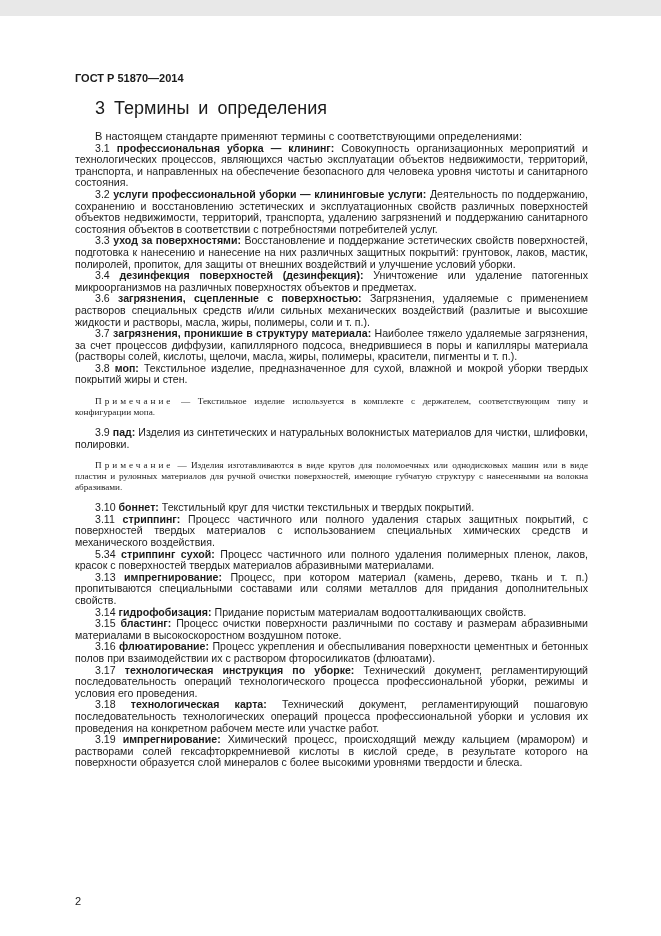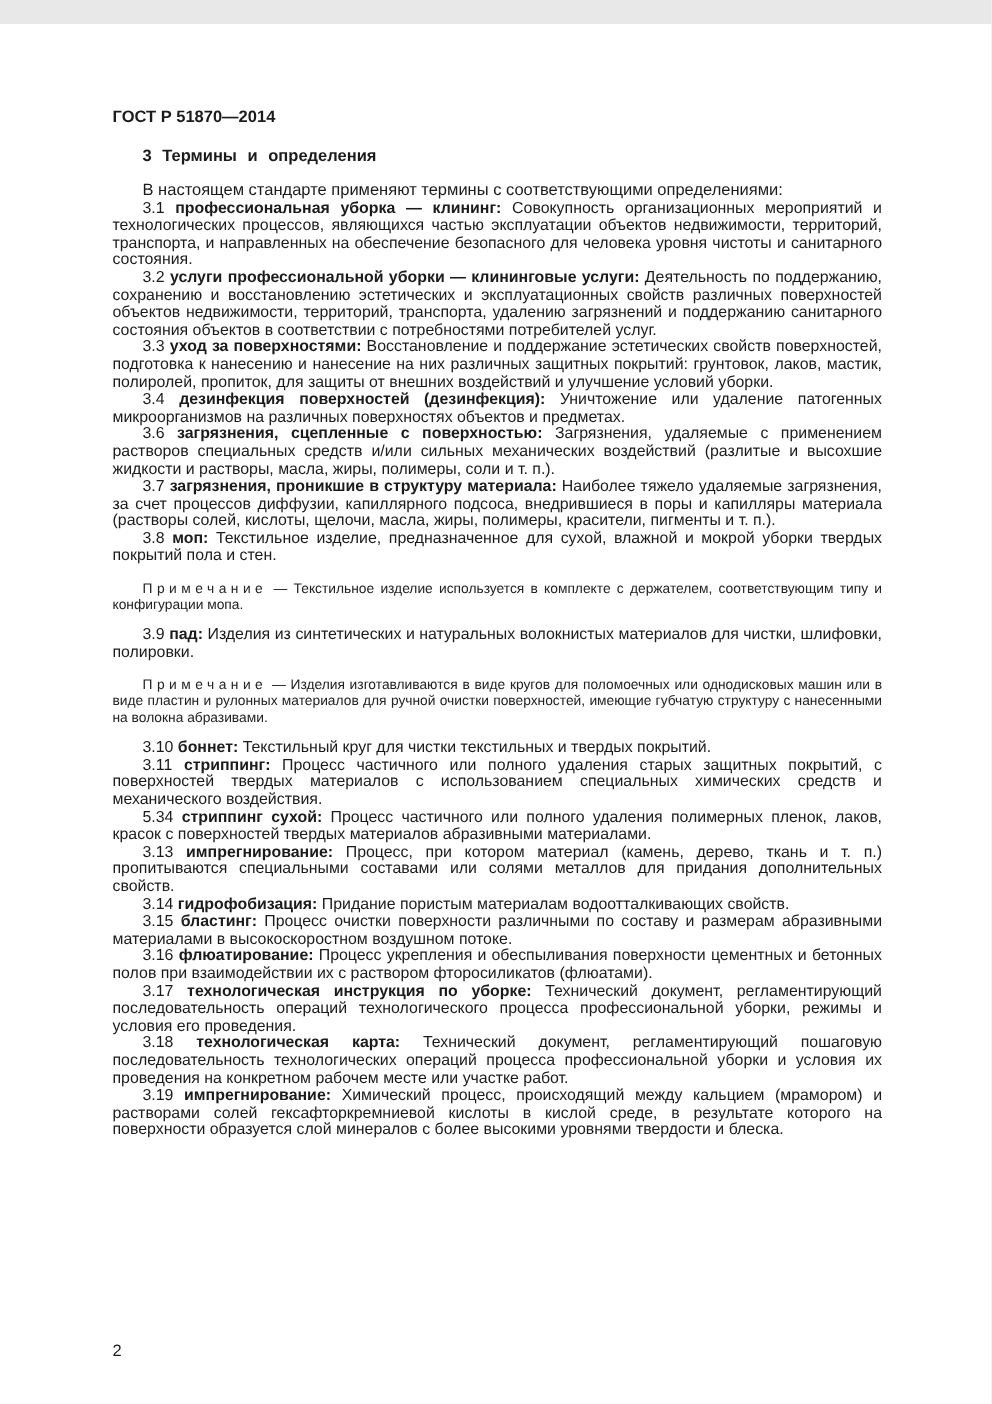--- a/index.html
+++ b/index.html
@@ -19,22 +19,22 @@
     left: 75px;
     top: 56px;
     width: 513px;
   }
   .doc-header {
     font-size: 11px;
     font-weight: bold;
     margin: 0 0 14px 0;
   }
   .section-title {
-    font-size: 11px;
-    font-weight: bold;
+    font-size: 18px;
+    font-weight: normal;
     word-spacing: 4px;
     margin: 0 0 12px 20px;
   }
   .intro {
     font-size: 11px;
     line-height: 11.6px;
     text-align: justify;
     text-indent: 20px;
     margin: 0;
   }
@@ -46,20 +46,21 @@
     margin: 0;
   }
   .term-name { font-weight: bold; }
   .note {
     font-size: 9.2px;
     line-height: 10.6px;
     text-align: justify;
     text-indent: 20px;
     margin: 10px 0;
     color: #222;
+    font-family: Liberation Serif, serif;
   }
   .note-label { letter-spacing: 3px; }
   .page-number {
     position: absolute;
     left: 75px;
     top: 879px;
     font-size: 11px;
   }
 </style>
 </head>
@@ -70,21 +71,21 @@
     <div class="doc-header">ГОСТ Р 51870—2014</div>
     <div class="section-title">3  Термины  и  определения</div>
     <p class="intro">В настоящем стандарте применяют термины с соответствующими определениями:</p>
     <div>
         <p class="para"><span>3.1 </span><span class="term-name">профессиональная уборка — клининг:</span><span> Совокупность организационных мероприятий и технологических процессов, являющихся частью эксплуатации объектов недвижимости, территорий, транспорта, и направленных на обеспечение безопасного для человека уровня чистоты и санитарного состояния.</span></p>
         <p class="para"><span>3.2 </span><span class="term-name">услуги профессиональной уборки — клининговые услуги:</span><span> Деятельность по поддержанию, сохранению и восстановлению эстетических и эксплуатационных свойств различных поверхностей объектов недвижимости, территорий, транспорта, удалению загрязнений и поддержанию санитарного состояния объектов в соответствии с потребностями потребителей услуг.</span></p>
         <p class="para"><span>3.3 </span><span class="term-name">уход за поверхностями:</span><span> Восстановление и поддержание эстетических свойств поверхностей, подготовка к нанесению и нанесение на них различных защитных покрытий: грунтовок, лаков, мастик, полиролей, пропиток, для защиты от внешних воздействий и улучшение условий уборки.</span></p>
         <p class="para"><span>3.4 </span><span class="term-name">дезинфекция поверхностей (дезинфекция):</span><span> Уничтожение или удаление патогенных микроорганизмов на различных поверхностях объектов и предметах.</span></p>
         <p class="para"><span>3.6 </span><span class="term-name">загрязнения, сцепленные с поверхностью:</span><span> Загрязнения, удаляемые с применением растворов специальных средств и/или сильных механических воздействий (разлитые и высохшие жидкости и растворы, масла, жиры, полимеры, соли и т. п.).</span></p>
         <p class="para"><span>3.7 </span><span class="term-name">загрязнения, проникшие в структуру материала:</span><span> Наиболее тяжело удаляемые загрязнения, за счет процессов диффузии, капиллярного подсоса, внедрившиеся в поры и капилляры материала (растворы солей, кислоты, щелочи, масла, жиры, полимеры, красители, пигменты и т. п.).</span></p>
-        <p class="para"><span>3.8 </span><span class="term-name">моп:</span><span> Текстильное изделие, предназначенное для сухой, влажной и мокрой уборки твердых покрытий пола и стен.</span></p>
+        <p class="para"><span>3.8 </span><span class="term-name">моп:</span><span> Текстильное изделие, предназначенное для сухой, влажной и мокрой уборки твердых покрытий жиры и стен.</span></p>
         <p class="note"><span class="note-label">Примечание</span><span> — Текстильное изделие используется в комплекте с держателем, соответствующим типу и конфигурации мопа.</span></p>
         <p class="para"><span>3.9 </span><span class="term-name">пад:</span><span> Изделия из синтетических и натуральных волокнистых материалов для чистки, шлифовки, полировки.</span></p>
         <p class="note"><span class="note-label">Примечание</span><span> — Изделия изготавливаются в виде кругов для поломоечных или однодисковых машин или в виде пластин и рулонных материалов для ручной очистки поверхностей, имеющие губчатую структуру с нанесенными на волокна абразивами.</span></p>
         <p class="para"><span>3.10 </span><span class="term-name">боннет:</span><span> Текстильный круг для чистки текстильных и твердых покрытий.</span></p>
         <p class="para"><span>3.11 </span><span class="term-name">стриппинг:</span><span> Процесс частичного или полного удаления старых защитных покрытий, с поверхностей твердых материалов с использованием специальных химических средств и механического воздействия.</span></p>
         <p class="para"><span>5.34 </span><span class="term-name">стриппинг сухой:</span><span> Процесс частичного или полного удаления полимерных пленок, лаков, красок с поверхностей твердых материалов абразивными материалами.</span></p>
         <p class="para"><span>3.13 </span><span class="term-name">импрегнирование:</span><span> Процесс, при котором материал (камень, дерево, ткань и т. п.) пропитываются специальными составами или солями металлов для придания дополнительных свойств.</span></p>
         <p class="para"><span>3.14 </span><span class="term-name">гидрофобизация:</span><span> Придание пористым материалам водоотталкивающих свойств.</span></p>
         <p class="para"><span>3.15 </span><span class="term-name">бластинг:</span><span> Процесс очистки поверхности различными по составу и размерам абразивными материалами в высокоскоростном воздушном потоке.</span></p>
         <p class="para"><span>3.16 </span><span class="term-name">флюатирование:</span><span> Процесс укрепления и обеспыливания поверхности цементных и бетонных полов при взаимодействии их с раствором фторосиликатов (флюатами).</span></p>

